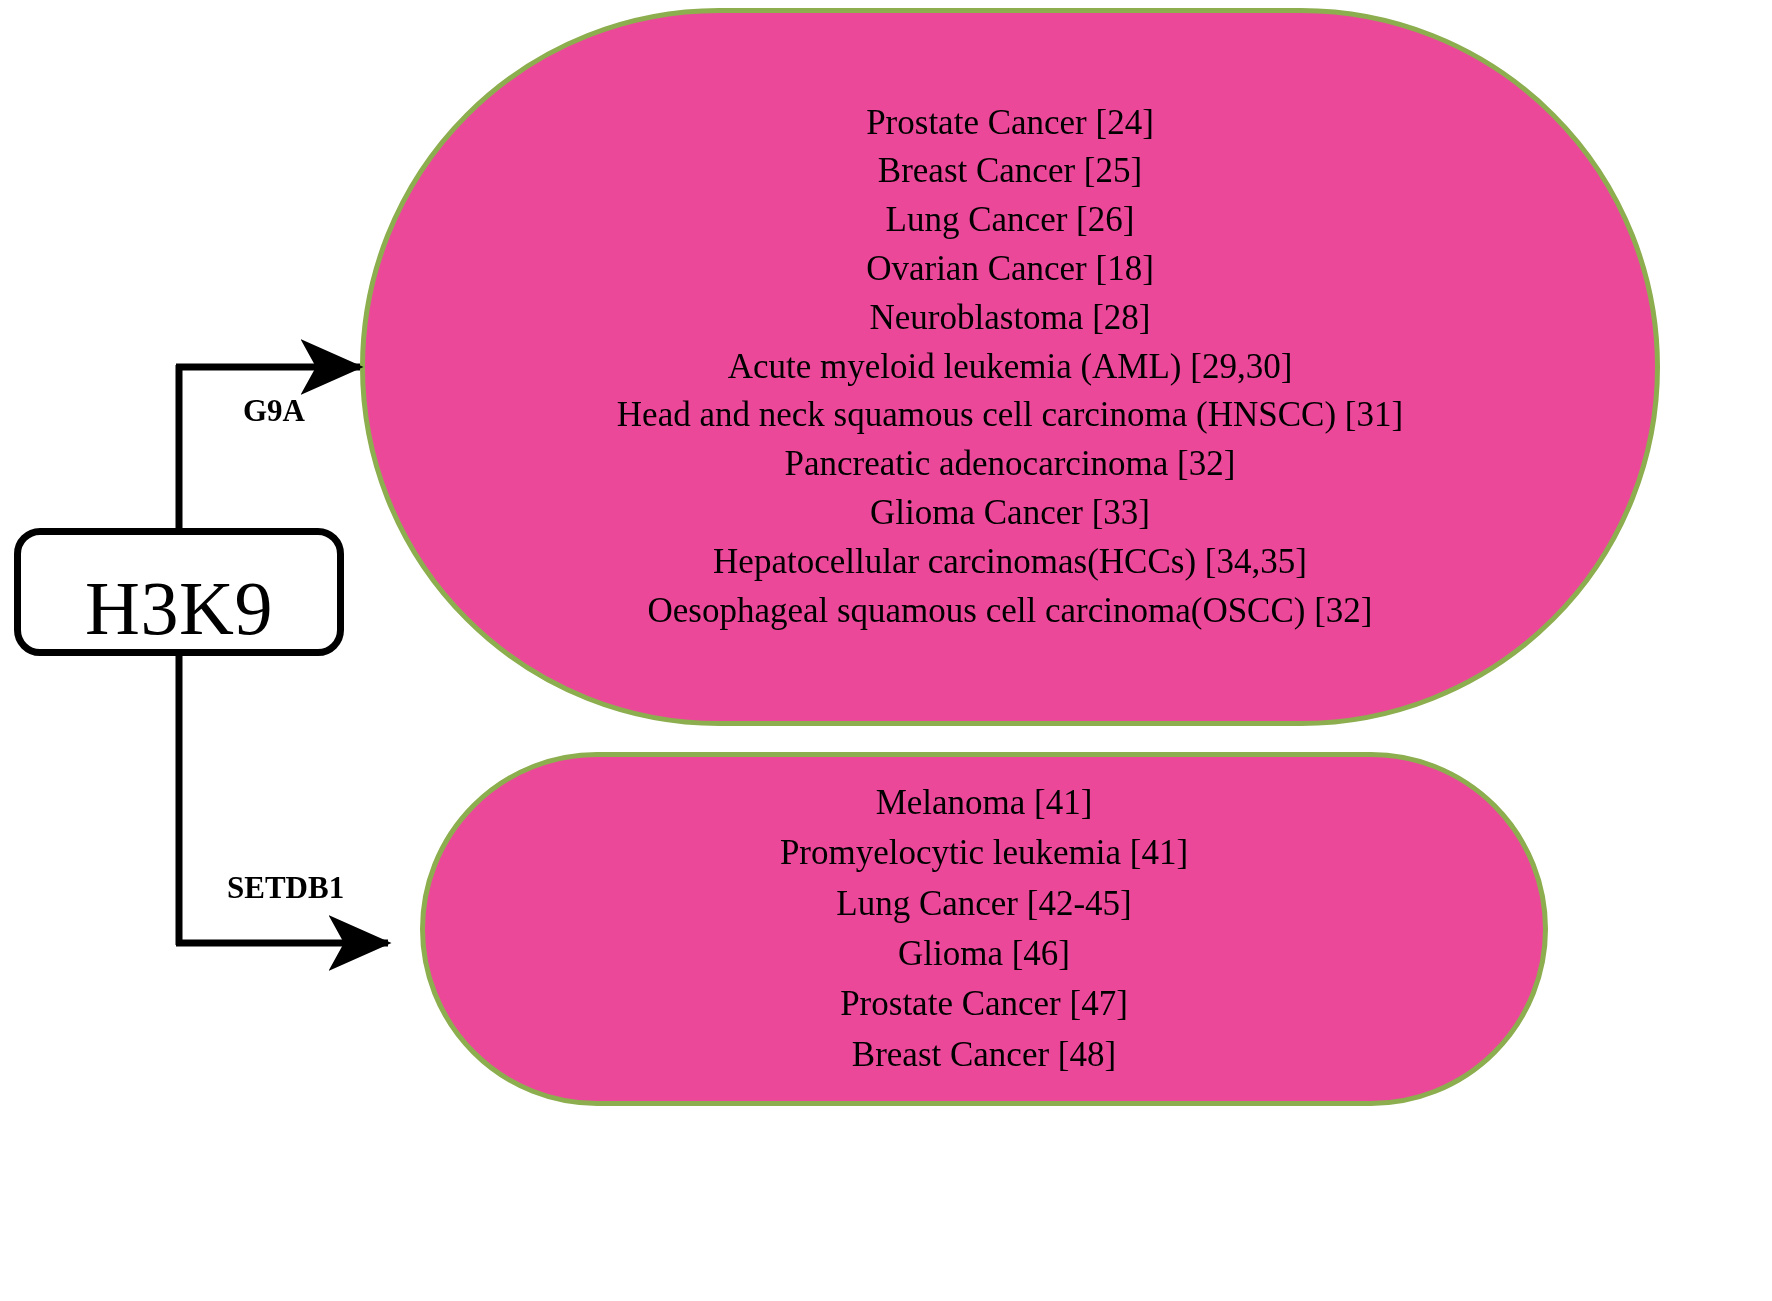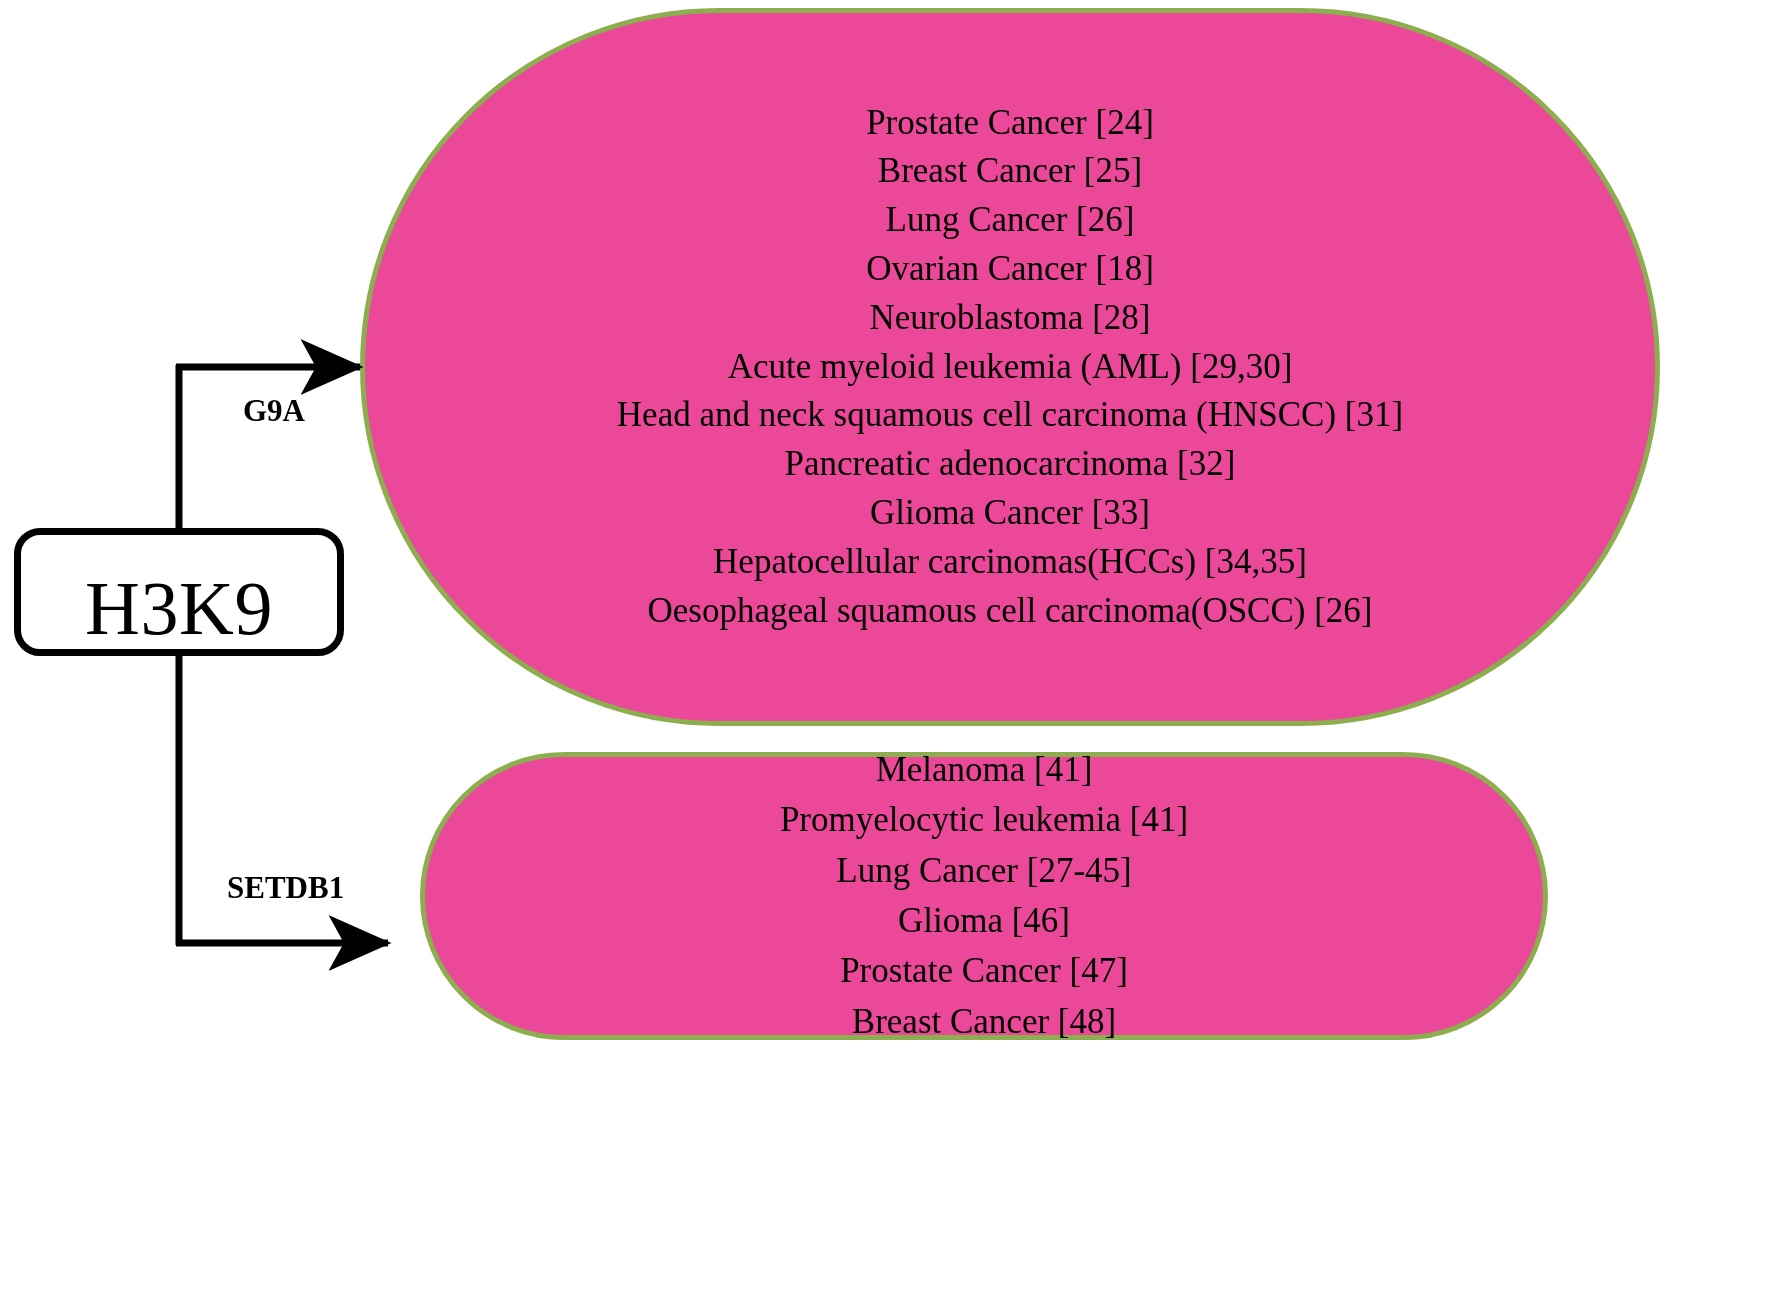--- a/index.html
+++ b/index.html
@@ -85,21 +85,21 @@
     left: 360px;
     top: 8px;
     width: 1300px;
     height: 718px;
     border-radius: 359px;
   }
   .panel.bottom {
     left: 420px;
     top: 752px;
     width: 1128px;
-    height: 288px;
+    height: 354px;
     border-radius: 191px;
   }
   .panel-list {
     list-style: none;
     margin: 0;
     padding: 0;
     text-align: center;
     width: 100%;
   }
   .panel-list li {
@@ -144,28 +144,28 @@
       <li>Prostate Cancer [24]</li>
       <li>Breast Cancer [25]</li>
       <li>Lung Cancer [26]</li>
       <li>Ovarian Cancer [18]</li>
       <li>Neuroblastoma [28]</li>
       <li>Acute myeloid leukemia (AML) [29,30]</li>
       <li>Head and neck squamous cell carcinoma (HNSCC) [31]</li>
       <li>Pancreatic adenocarcinoma [32]</li>
       <li>Glioma Cancer [33]</li>
       <li>Hepatocellular carcinomas(HCCs) [34,35]</li>
-      <li>Oesophageal squamous cell carcinoma(OSCC) [26]</li>
+      <li>Oesophageal squamous cell carcinoma(OSCC) [32]</li>
     </ul>
   </div>
 
   <div class="panel bottom">
     <ul class="panel-list">
       <li>Melanoma [41]</li>
       <li>Promyelocytic leukemia [41]</li>
-      <li>Lung Cancer [27-45]</li>
+      <li>Lung Cancer [42-45]</li>
       <li>Glioma [46]</li>
       <li>Prostate Cancer [47]</li>
       <li>Breast Cancer [48]</li>
     </ul>
   </div>
 
 </div>
 
 </body></html>

